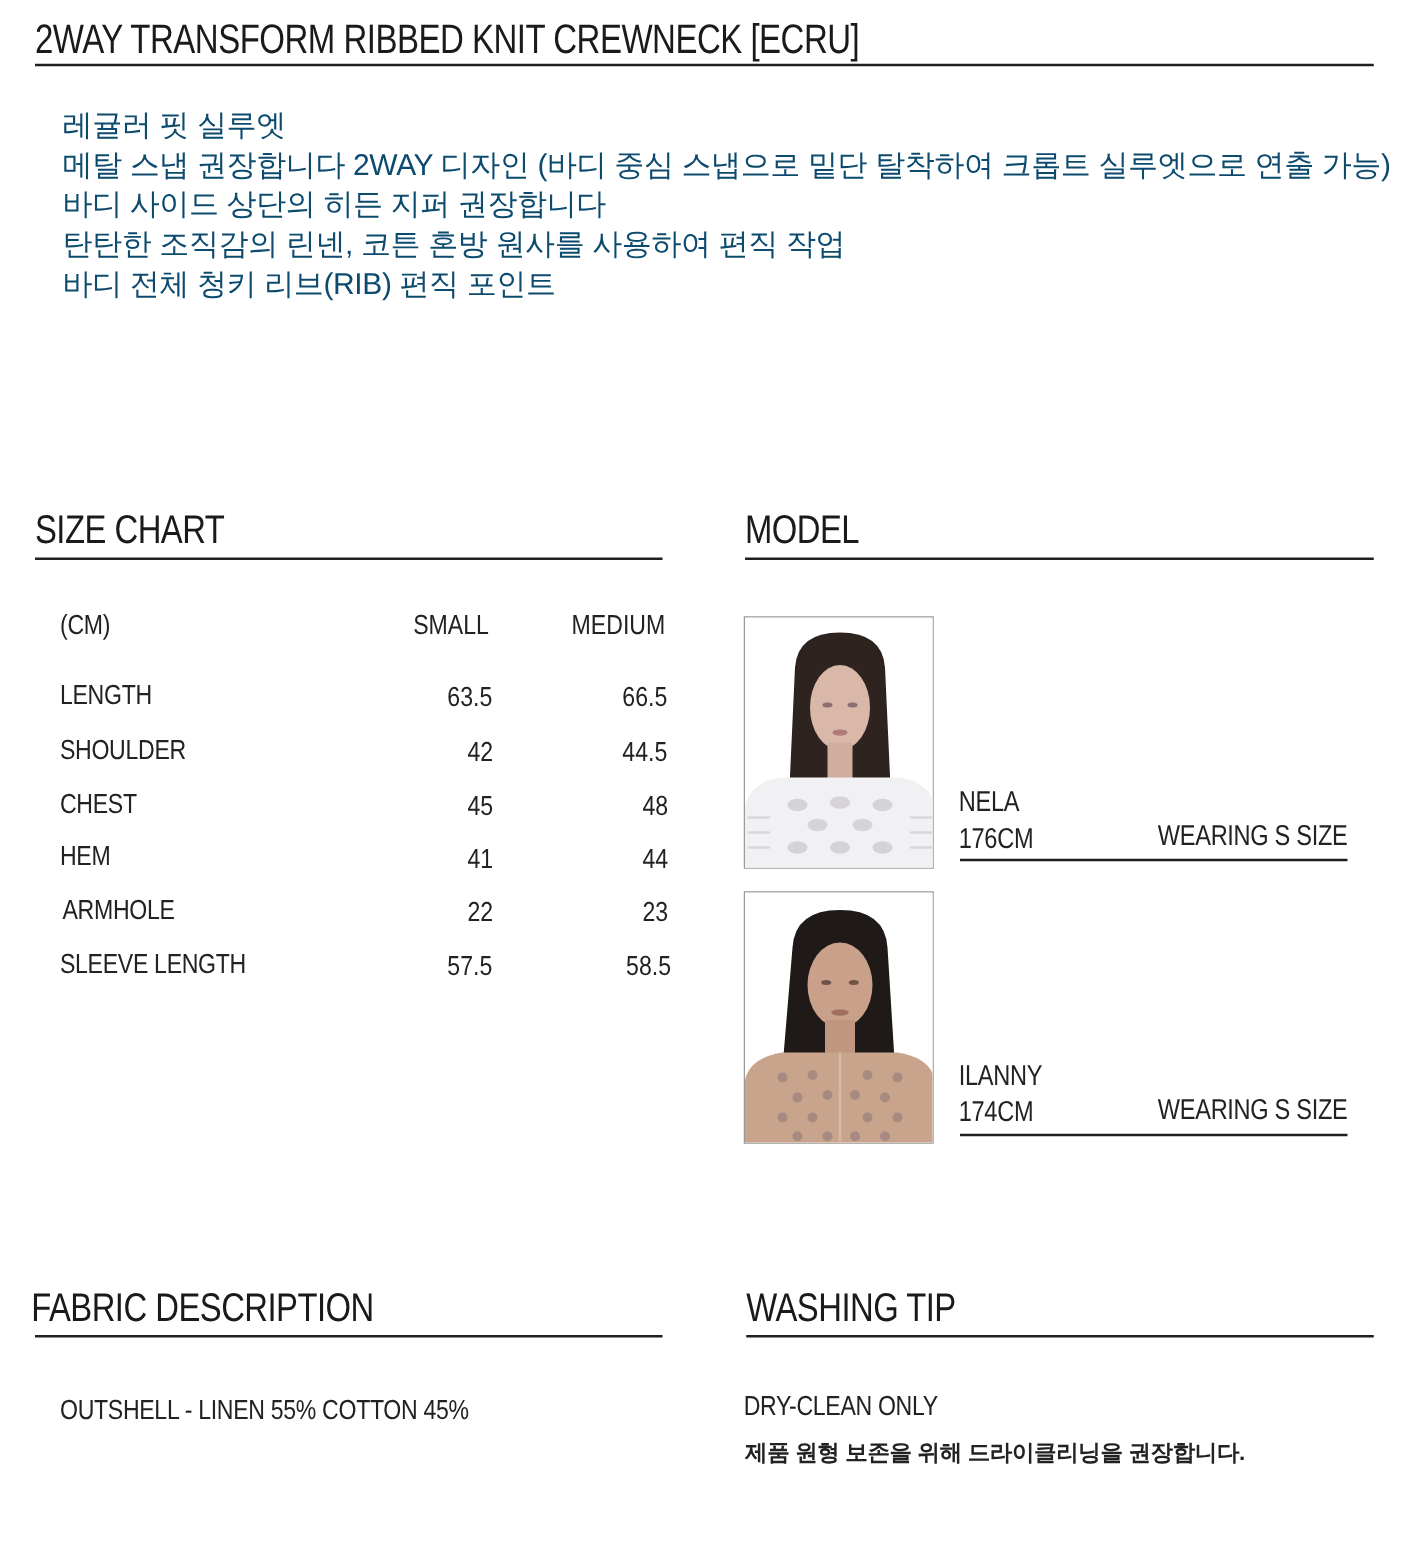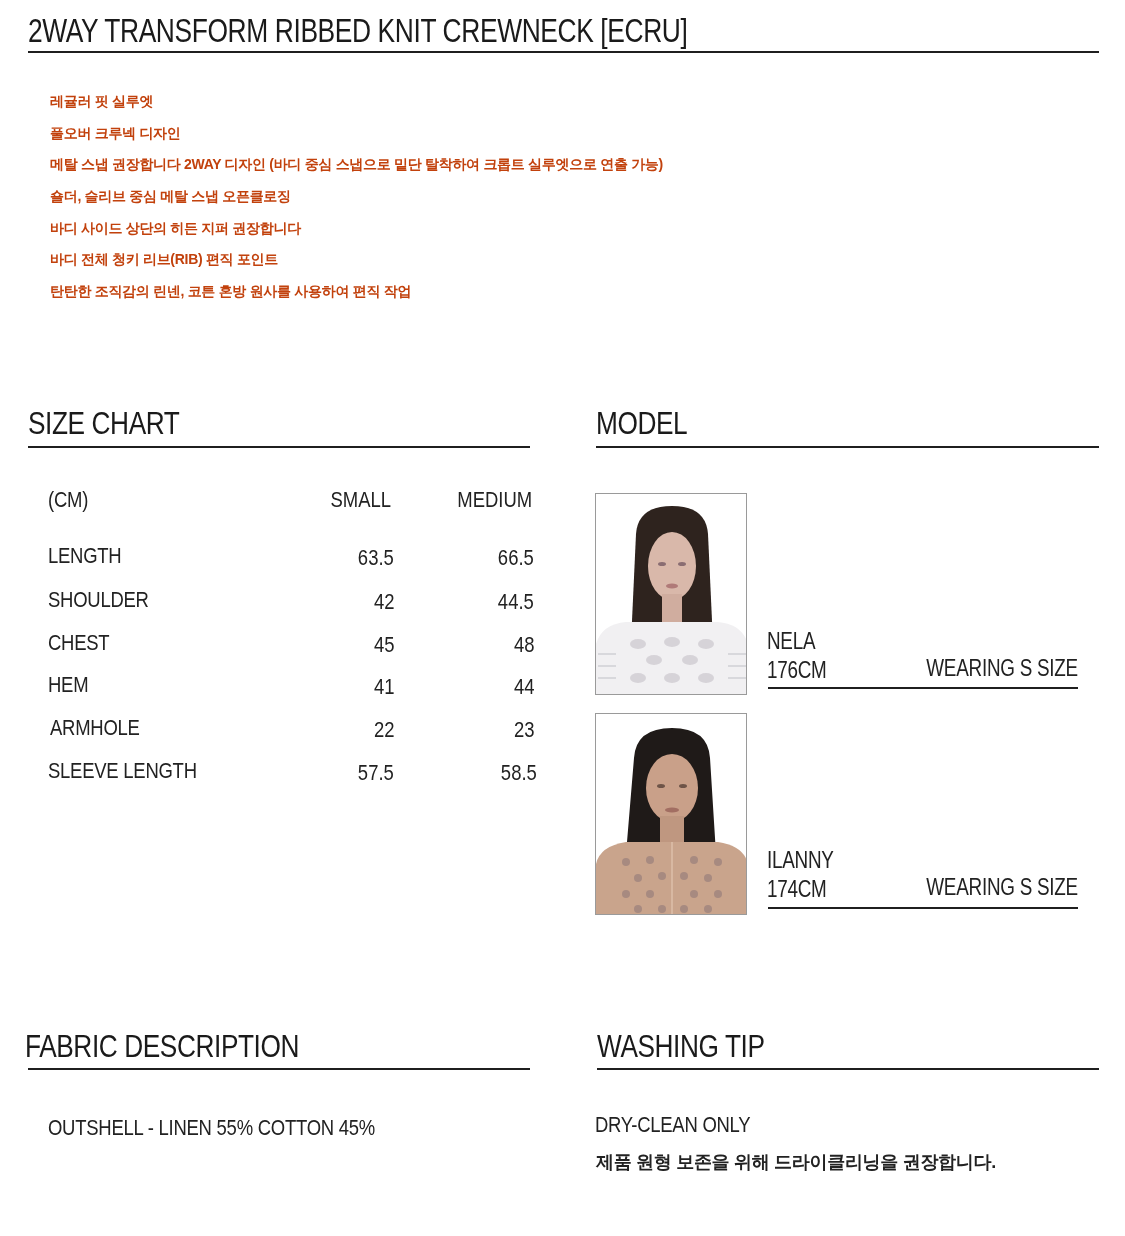--- a/index.html
+++ b/index.html
@@ -8,21 +8,21 @@
 
     .abs { position: absolute; }
     .cond { transform-origin: left top; display: inline-block; white-space: nowrap; }
 
     
     .title { left: 28px; top: 12px; font-size: 33px; letter-spacing: -0.5px; transform: scaleX(0.80); }
     .rule { position: absolute; height: 2px; background: #1f1f1f; }
 
     
     .desc { left: 50px; top: 89px; }
-    .desc li { list-style: none; font-size: 14px; font-weight: bold; height: 31.7px; line-height: 24px; color: #c2410c; letter-spacing: -0.3px; }
+    .desc li { list-style: none; font-size: 24px; font-weight: normal; height: 31.7px; line-height: 24px; color: #0c4a6e; letter-spacing: -0.3px; }
 
     
     .sec-h { font-size: 32px; letter-spacing: -0.5px; transform: scaleX(0.82); color: #1a1a1a; }
 
     
     .sc-text { font-size: 22px; transform: scaleX(0.84); color: #222; letter-spacing: -0.3px; }
     .sc-num { font-size: 22px; color: #222; transform: scaleX(0.84); transform-origin: right top; text-align: right; white-space: nowrap; }
 
     
     .photo { position: absolute; width: 152px; border: 1px solid #9a9a9a; overflow: hidden; background: #fff; }
@@ -33,26 +33,24 @@
     .ko-text { font-size: 18px; font-weight: bold; color: #222; letter-spacing: -0.3px; white-space: nowrap; }
   </style>
 </head>
 <body>
 
 <div class="abs cond title">2WAY TRANSFORM RIBBED KNIT CREWNECK [ECRU]</div>
 <div class="rule" style="left:28px; top:51px; width:1071px;"></div>
 
 <ul class="abs desc">
   <li>레귤러 핏 실루엣</li>
-  <li>풀오버 크루넥 디자인</li>
   <li>메탈 스냅 권장합니다 2WAY 디자인 (바디 중심 스냅으로 밑단 탈착하여 크롭트 실루엣으로 연출 가능)</li>
-  <li>숄더, 슬리브 중심 메탈 스냅 오픈클로징</li>
   <li>바디 사이드 상단의 히든 지퍼 권장합니다</li>
+  <li>탄탄한 조직감의 린넨, 코튼 혼방 원사를 사용하여 편직 작업</li>
   <li>바디 전체 청키 리브(RIB) 편직 포인트</li>
-  <li>탄탄한 조직감의 린넨, 코튼 혼방 원사를 사용하여 편직 작업</li>
 </ul>
 
 <div>
   <div class="abs cond sec-h" style="left:28px; top:405px;">SIZE CHART</div>
   <div class="rule" style="left:28px; top:446px; width:502px;"></div>
 
   <div class="abs cond sc-text" style="left:48px; top:487px;">(CM)</div>
   <div class="abs sc-num" style="right:734px; top:487px;">SMALL</div>
   <div class="abs sc-num" style="right:593px; top:487px;">MEDIUM</div>
 

